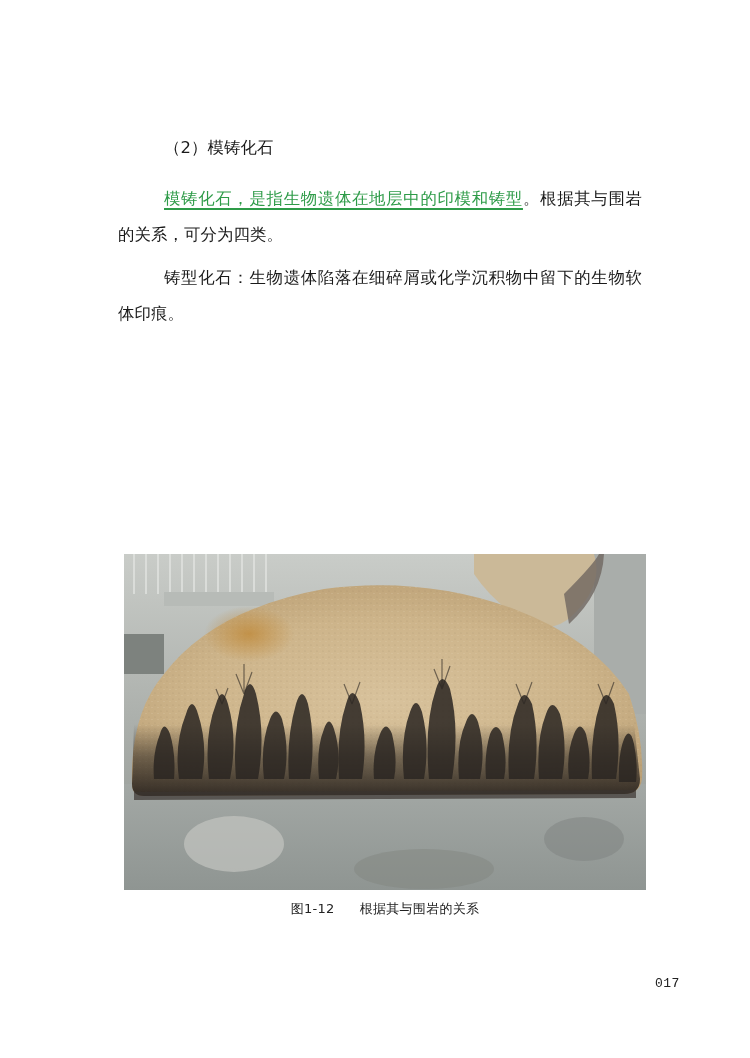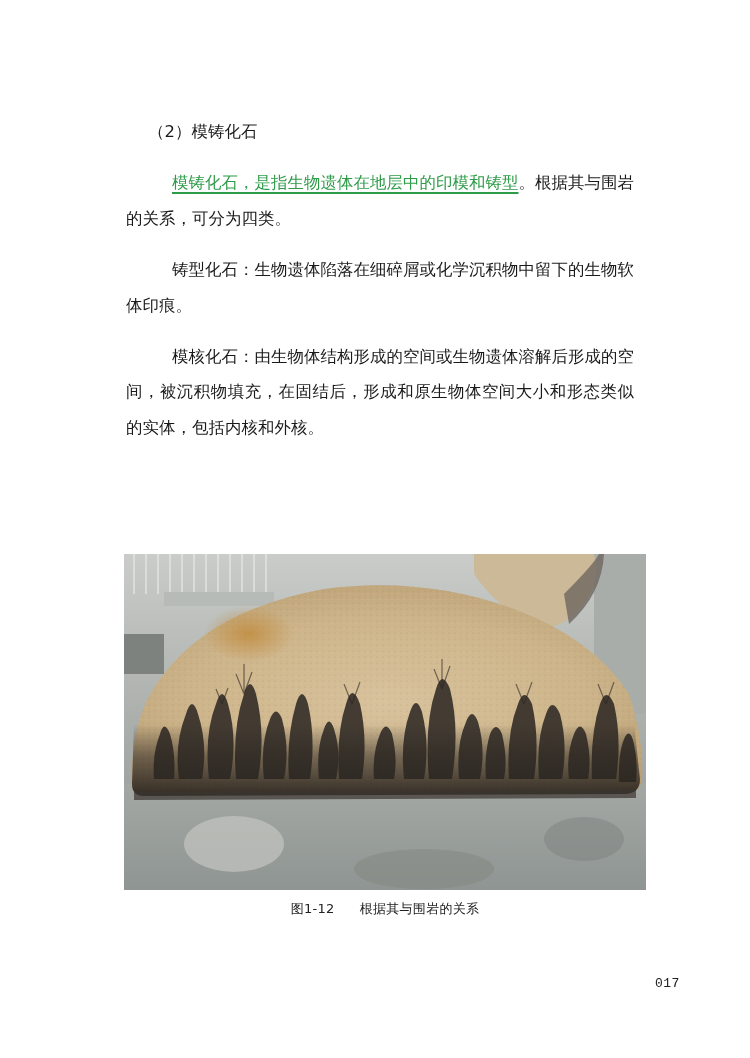--- a/index.html
+++ b/index.html
@@ -25,28 +25,28 @@
       position: absolute;
       left: 110px;
       top: 114px;
       width: 540px;
       font-size: 16.4px;
       line-height: 35.4px;
       letter-spacing: 0.1px;
       text-align: justify;
     }
     .heading {
-      margin: 0;
+      margin: 16px;
       padding-left: 38px;
       font-weight: normal;
       font-size: 16.4px;
       line-height: 35.4px;
     }
     .para {
-      margin: 16px;
+      margin: 8px;
       text-indent: 46px;
     }
     .green-link {
       color: #2e9b48;
       text-decoration: underline;
       text-decoration-color: #2e9b48;
       text-underline-offset: 4px;
       text-decoration-thickness: 1.5px;
       cursor: pointer;
     }
@@ -91,21 +91,20 @@
 <div class="page">
 
   <div class="text-block">
     <h3 class="heading">（2）模铸化石</h3>
 
     <p class="para"><span class="green-link">模铸化石，是指生物遗体在地层中的印模和铸型</span><span>。根据其与围岩的关系，可分为四类。</span></p>
 
     <p class="para">铸型化石：生物遗体陷落在细碎屑或化学沉积物中留下的生物软体印痕。</p>
 
 
-    <p class="para">模核化石：由生物体结构形成的空间或生物遗体溶解后形成的空间，被沉积物填充，在固结后，形成和原生物体空间大小和形态类似的实体，包括内核和外核。</p>
 
   </div>
 
   <div class="figure" title="Half-disc slab of tan stone with dark dendritic (plant-like) mineral patterns along its lower edge, resting on grey stone">
     <svg width="522" height="336" viewBox="0 0 522 336" xmlns="http://www.w3.org/2000/svg">
       <defs>
         <linearGradient id="bgTop" x1="0" y1="0" x2="0" y2="1">
           <stop offset="0" stop-color="#c9ccc8"></stop>
           <stop offset="1" stop-color="#8e938f"></stop>
         </linearGradient>

